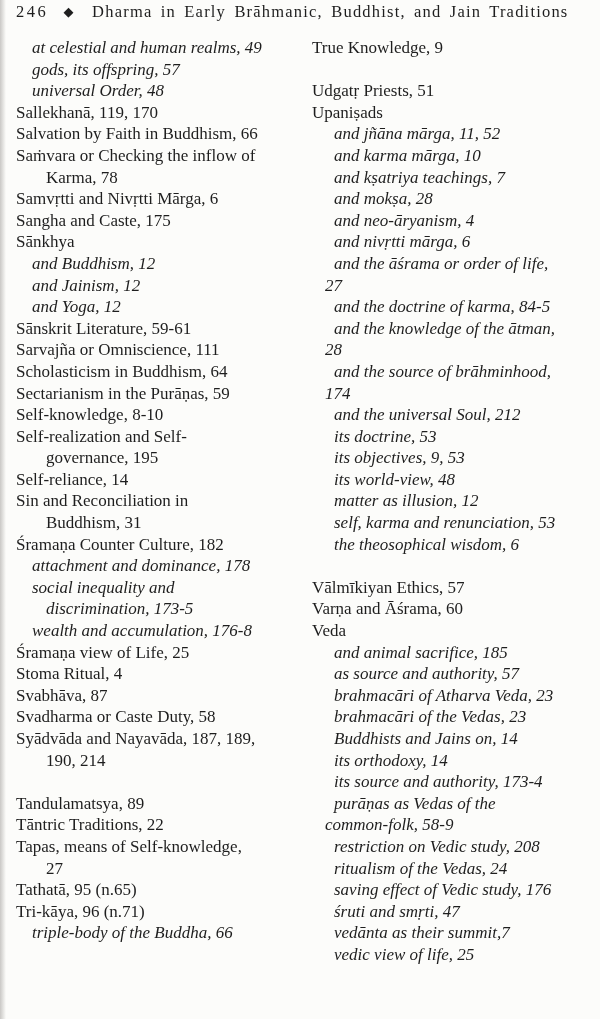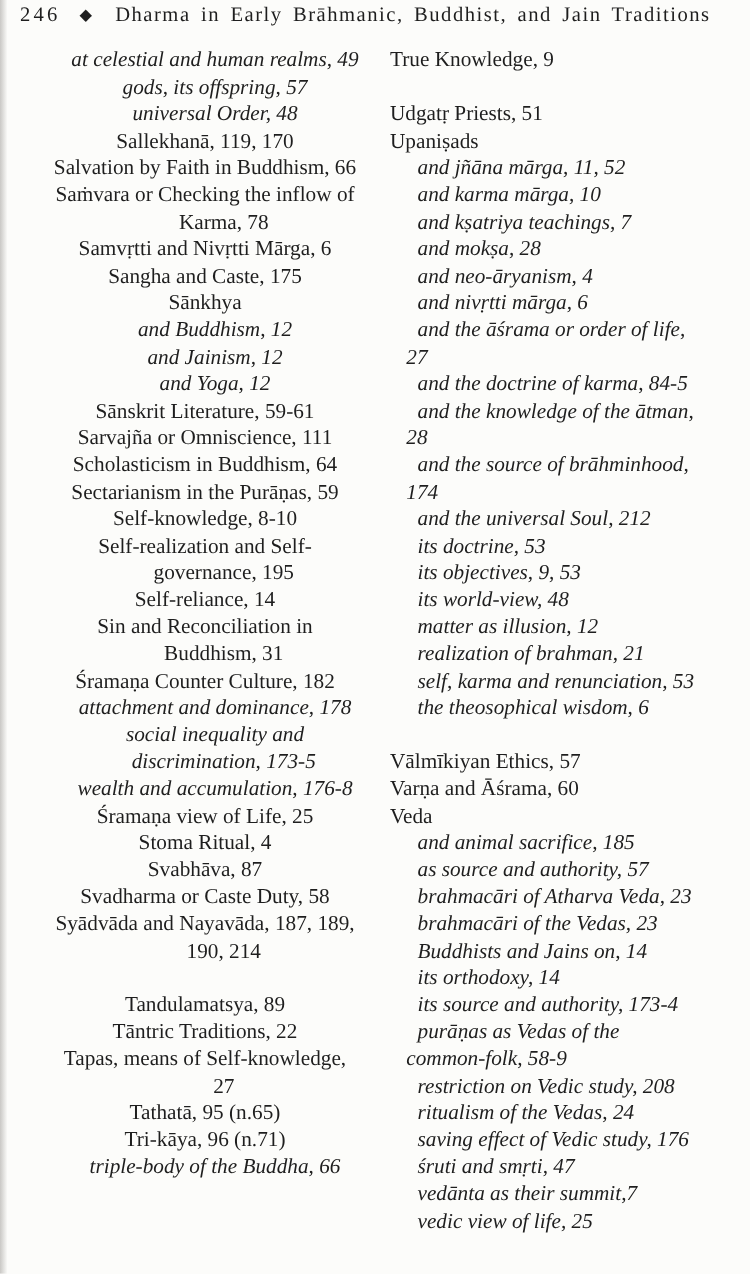--- a/index.html
+++ b/index.html
@@ -24,21 +24,21 @@
     font-size: 16.5px;
     letter-spacing: 1.2px;
     word-spacing: 3px;
     white-space: nowrap;
     margin: 2px 0 15px 0;
   }
   .page-header .num { letter-spacing: 2.5px; margin-right: 4px; }
   .page-header .diamond { font-size: 13px; margin: 0 9px 0 3px; vertical-align: 1px; }
   .columns { display: flex; }
   .col { font-size: 17px; line-height: 21.6px; }
-  .col-left  { flex: 0 0 296px; width: 296px; text-align: center; }
+  .col-left  { flex: 0 0 296px; width: 296px; }
   .col-right { flex: 1; min-width: 0; }
   .entry { white-space: pre-wrap; }
   .col .main { padding-left: 30px; text-indent: -30px; }
   .col-left  .sub { font-style: italic; padding-left: 30px; text-indent: -14px; }
   .col-right .sub { font-style: italic; padding-left: 13px; text-indent: 9px; }
   .gap { height: 21.6px; }
 </style>
 </head>
 <body>
 
@@ -173,21 +173,20 @@
         <div class="entry sub">and the universal Soul, 212</div>
 
         <div class="entry sub">its doctrine, 53</div>
 
         <div class="entry sub">its objectives, 9, 53</div>
 
         <div class="entry sub">its world-view, 48</div>
 
         <div class="entry sub">matter as illusion, 12</div>
 
-        <div class="entry sub">realization of brahman, 21</div>
 
         <div class="entry sub">self, karma and renunciation, 53</div>
 
         <div class="entry sub">the theosophical wisdom, 6</div>
 
         <div class="entry gap"></div>
 
         <div class="entry main">Vālmīkiyan Ethics, 57</div>
 
         <div class="entry main">Varṇa and Āśrama, 60</div>

